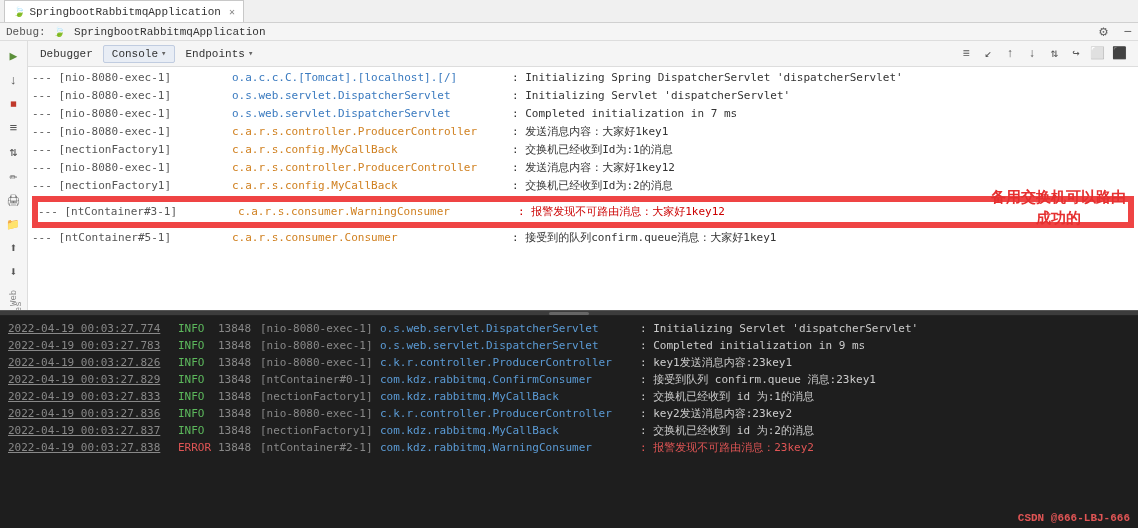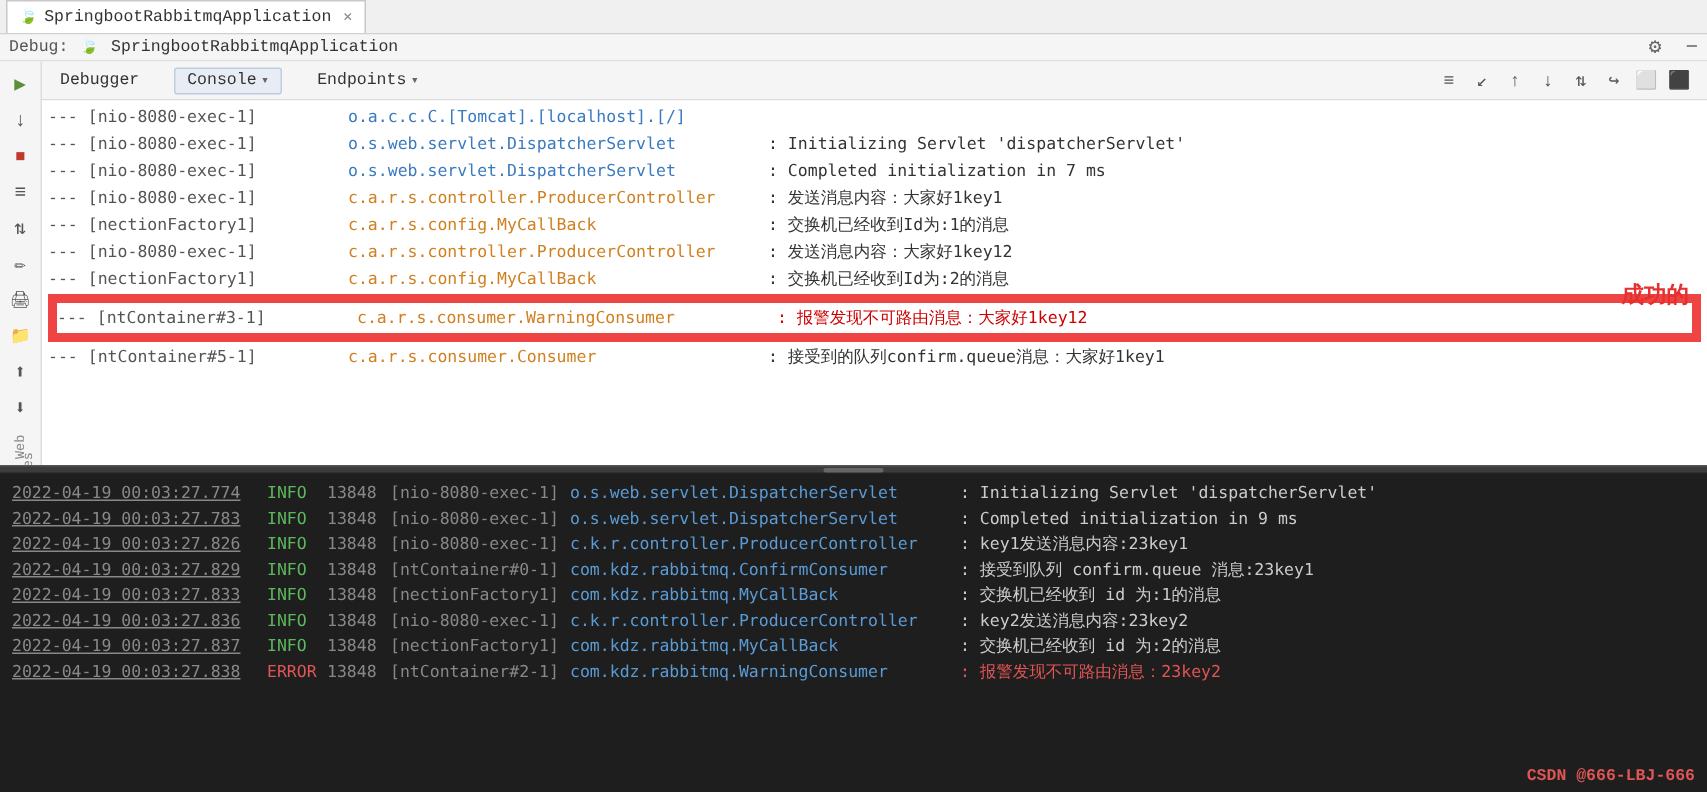--- a/index.html
+++ b/index.html
@@ -91,21 +91,21 @@
       flex-direction: column;
     }
 
     .console-tabs {
       height: 26px;
       background: #f5f5f5;
       border-bottom: 1px solid #ddd;
       display: flex;
       align-items: center;
       padding: 0 4px;
-      gap: 15px;
+      gap: 2px;
     }
     .console-tab {
       display: flex; align-items: center;
       padding: 2px 8px;
       font-size: 11px;
       cursor: pointer;
       border-radius: 2px;
       color: #333;
       gap: 3px;
     }
@@ -271,20 +271,21 @@
             <div class="sub-btn">⬜</div>
             <div class="sub-btn">⬛</div>
           </div>
         </div>
 
         <div class="log-area">
 
           <div class="log-line">
             <span class="log-prefix">--- [nio-8080-exec-1]</span>
             <span class="log-class">o.a.c.c.C.[Tomcat].[localhost].[/]</span>
+            <span class="log-msg">: Initializing Spring DispatcherServlet 'dispatcherServlet'</span>
           </div>
 
           <div class="log-line">
             <span class="log-prefix">--- [nio-8080-exec-1]</span>
             <span class="log-class">o.s.web.servlet.DispatcherServlet</span>
             <span class="log-msg">: Initializing Servlet 'dispatcherServlet'</span>
           </div>
 
           <div class="log-line">
             <span class="log-prefix">--- [nio-8080-exec-1]</span>
@@ -322,20 +323,21 @@
             <span class="log-msg red">: 报警发现不可路由消息：大家好1key12</span>
           </div>
 
           <div class="log-line">
             <span class="log-prefix">--- [ntContainer#5-1]</span>
             <span class="log-class orange">c.a.r.s.consumer.Consumer</span>
             <span class="log-msg">: 接受到的队列confirm.queue消息：大家好1key1</span>
           </div>
 
           <div class="annotation-box">
+            <div class="annotation-text">备用交换机可以路由</div>
             <div class="annotation-text">成功的</div>
           </div>
         </div>
       </div>
     </div>
   </div>
 
   <div class="splitter" style="position:absolute; top:310px; left:0; right:0;">
     <div class="splitter-handle"></div>
   </div>

